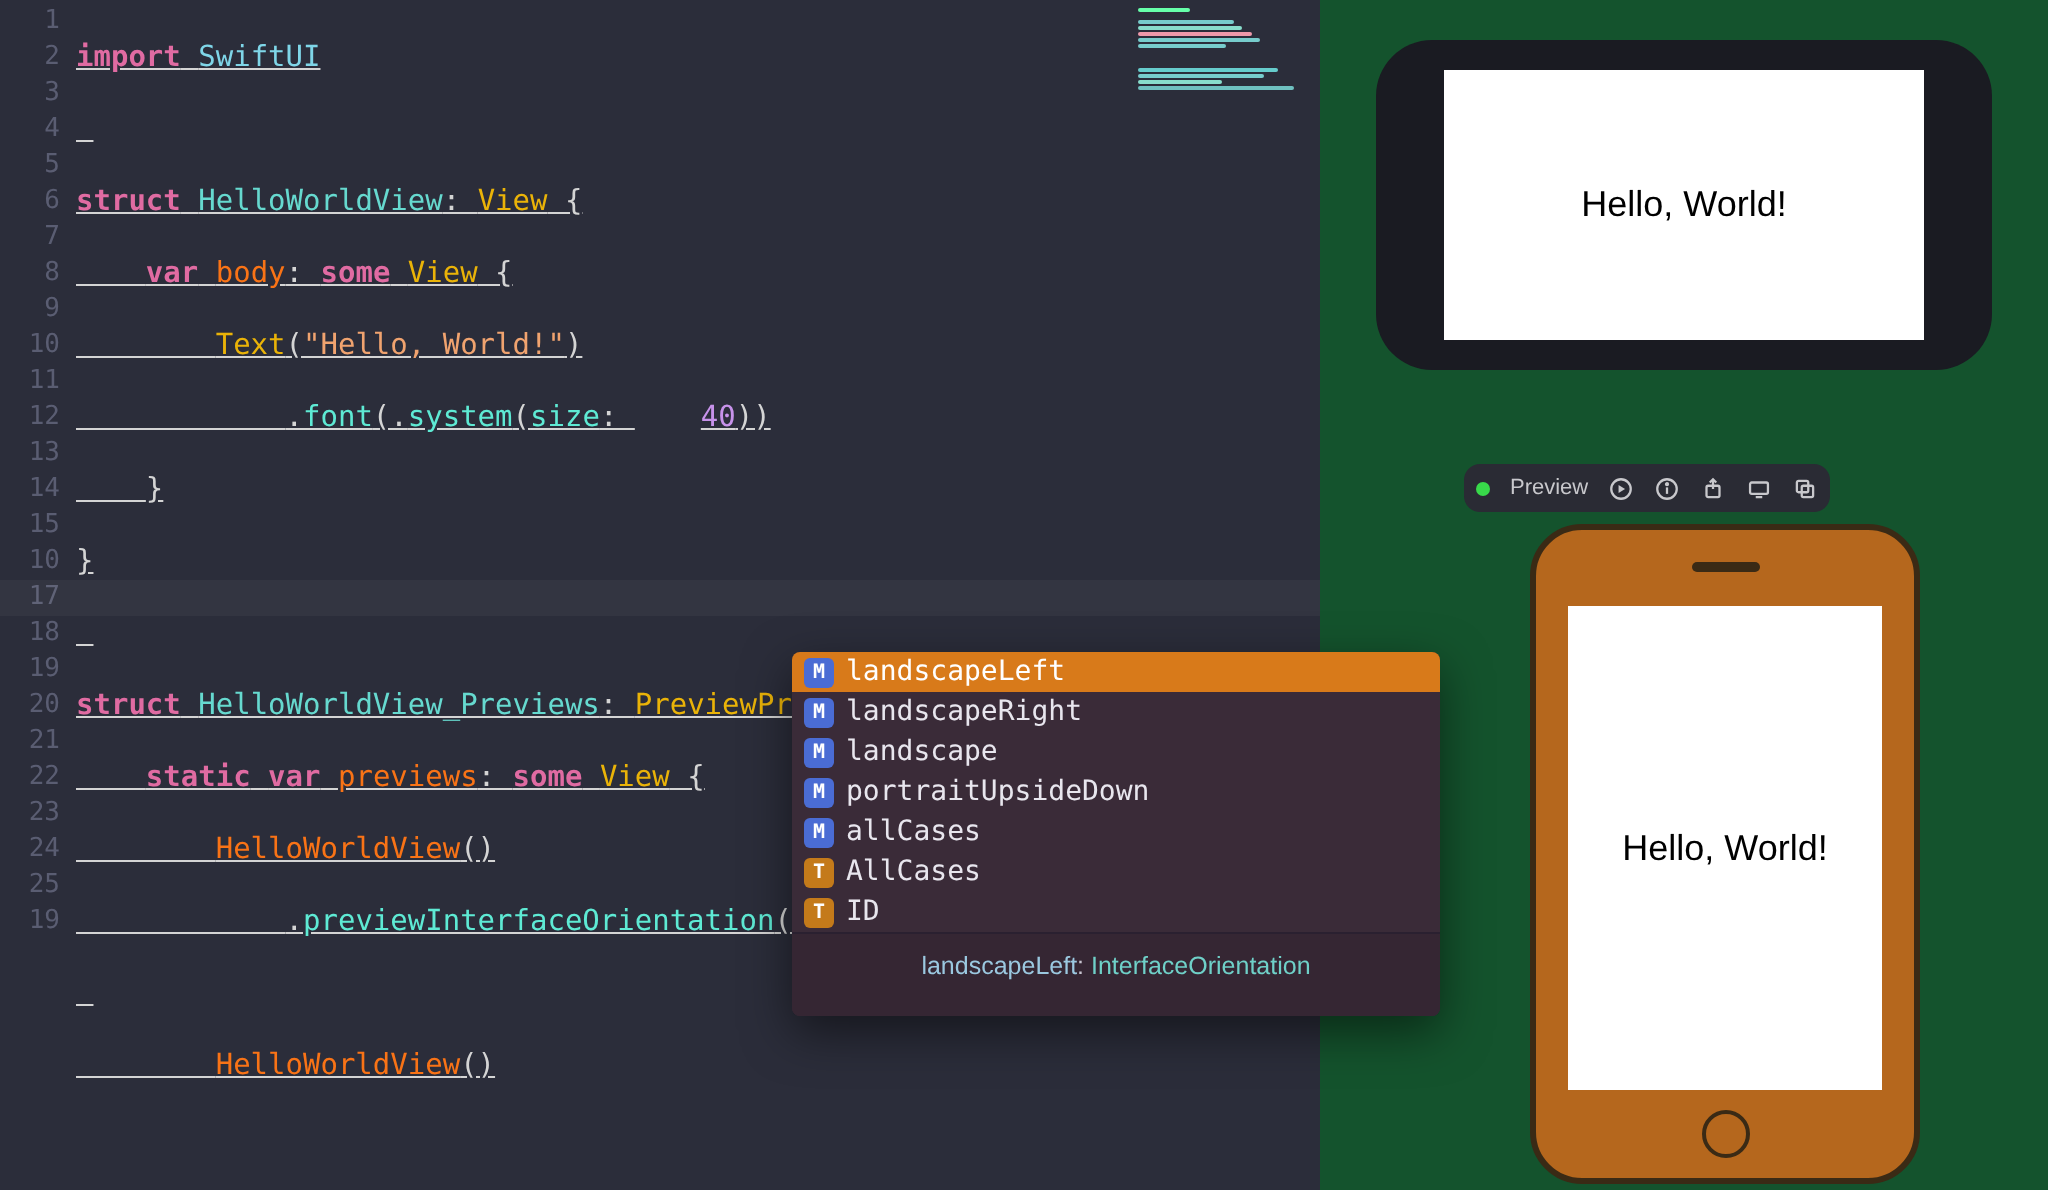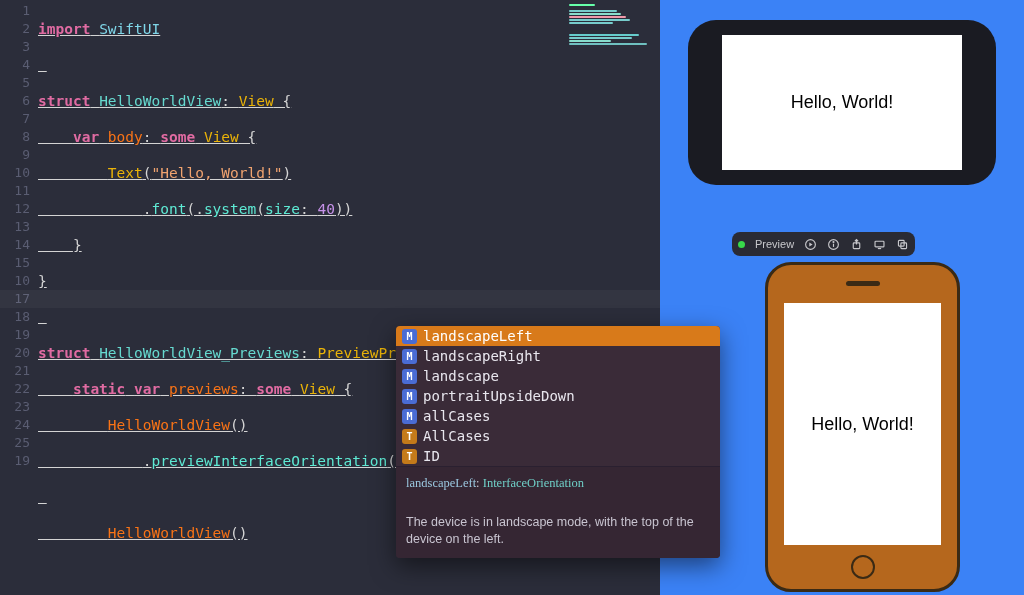--- a/index.html
+++ b/index.html
@@ -38,21 +38,21 @@
     white-space: pre;
     text-decoration: underline;
   }
   .kw-pink { color: #e06ba2; font-weight: 600; }
   .type-blue { color: #7fd6e8; }
   .type-aqua { color: #66d9cf; }
   .type-purple { color: #eab308; }
   .ident-green { color: #f97316; }
   .str-orange { color: #f0a36f; }
   .func-teal { color: #5eead4; }
-  .num-purple { color: #c792ea; }
+  .num-purple { color: #c792ea; margin-left: 33px; }
   .punct { color: #d4d4d4; }
   .line { height: 18px; display: block; }
   .current-line-bg {
     position: absolute;
     left: 0; right: 0;
     top: calc(2px + 16 * 18px);
     height: 18px;
     background: rgba(255,255,255,0.04);
     pointer-events: none;
   }
@@ -65,21 +65,21 @@
     overflow: hidden;
   }
   .minimap-line {
     height: 2px;
     margin-bottom: 1px;
     border-radius: 1px;
   }
 
   .preview-pane {
     flex: 1;
-    background: #3b82f6;
+    background: #14532d;
     position: relative;
   }
 
   .device-landscape {
     position: absolute;
     top: 20px;
     left: 28px;
     width: 308px;
     height: 165px;
     background: #1a1b22;
@@ -190,21 +190,21 @@
   .ac-t { background: #c47a1a; }
   .ac-doc {
     padding: 8px 10px 10px;
     border-top: 1px solid #2a2030;
     font-family: -apple-system, Helvetica, Arial, sans-serif;
     font-size: 12.5px;
     color: #c8c4d0;
     line-height: 1.35;
     background: #352633;
   }
-  .ac-doc .sig { font-family: Liberation Serif, serif; margin-bottom: 22px; }
+  .ac-doc .sig { font-family: Liberation Sans, sans-serif; margin-bottom: 6px; text-align: center; }
   .ac-doc .sig .n { color: #9bc8e0; }
   .ac-doc .sig .t { color: #6fd0c8; }
 </style>
 </head>
 <body>
 
 <div class="editor-pane">
   <div class="current-line-bg"></div>
   <div class="gutter">
     <div>1</div>
@@ -340,15 +340,14 @@
   <div class="ac-item">
     <span class="ac-icon ac-t">T</span>
     <span>AllCases</span>
   </div>
   <div class="ac-item">
     <span class="ac-icon ac-t">T</span>
     <span>ID</span>
   </div>
   <div class="ac-doc">
     <div class="sig"><span class="n">landscapeLeft</span><span style="color:#c8c4d0">: </span><span class="t">InterfaceOrientation</span></div>
-    <div>The device is in landscape mode, with the top of the device on the left.</div>
   </div>
 </div>
 
 </body></html>

